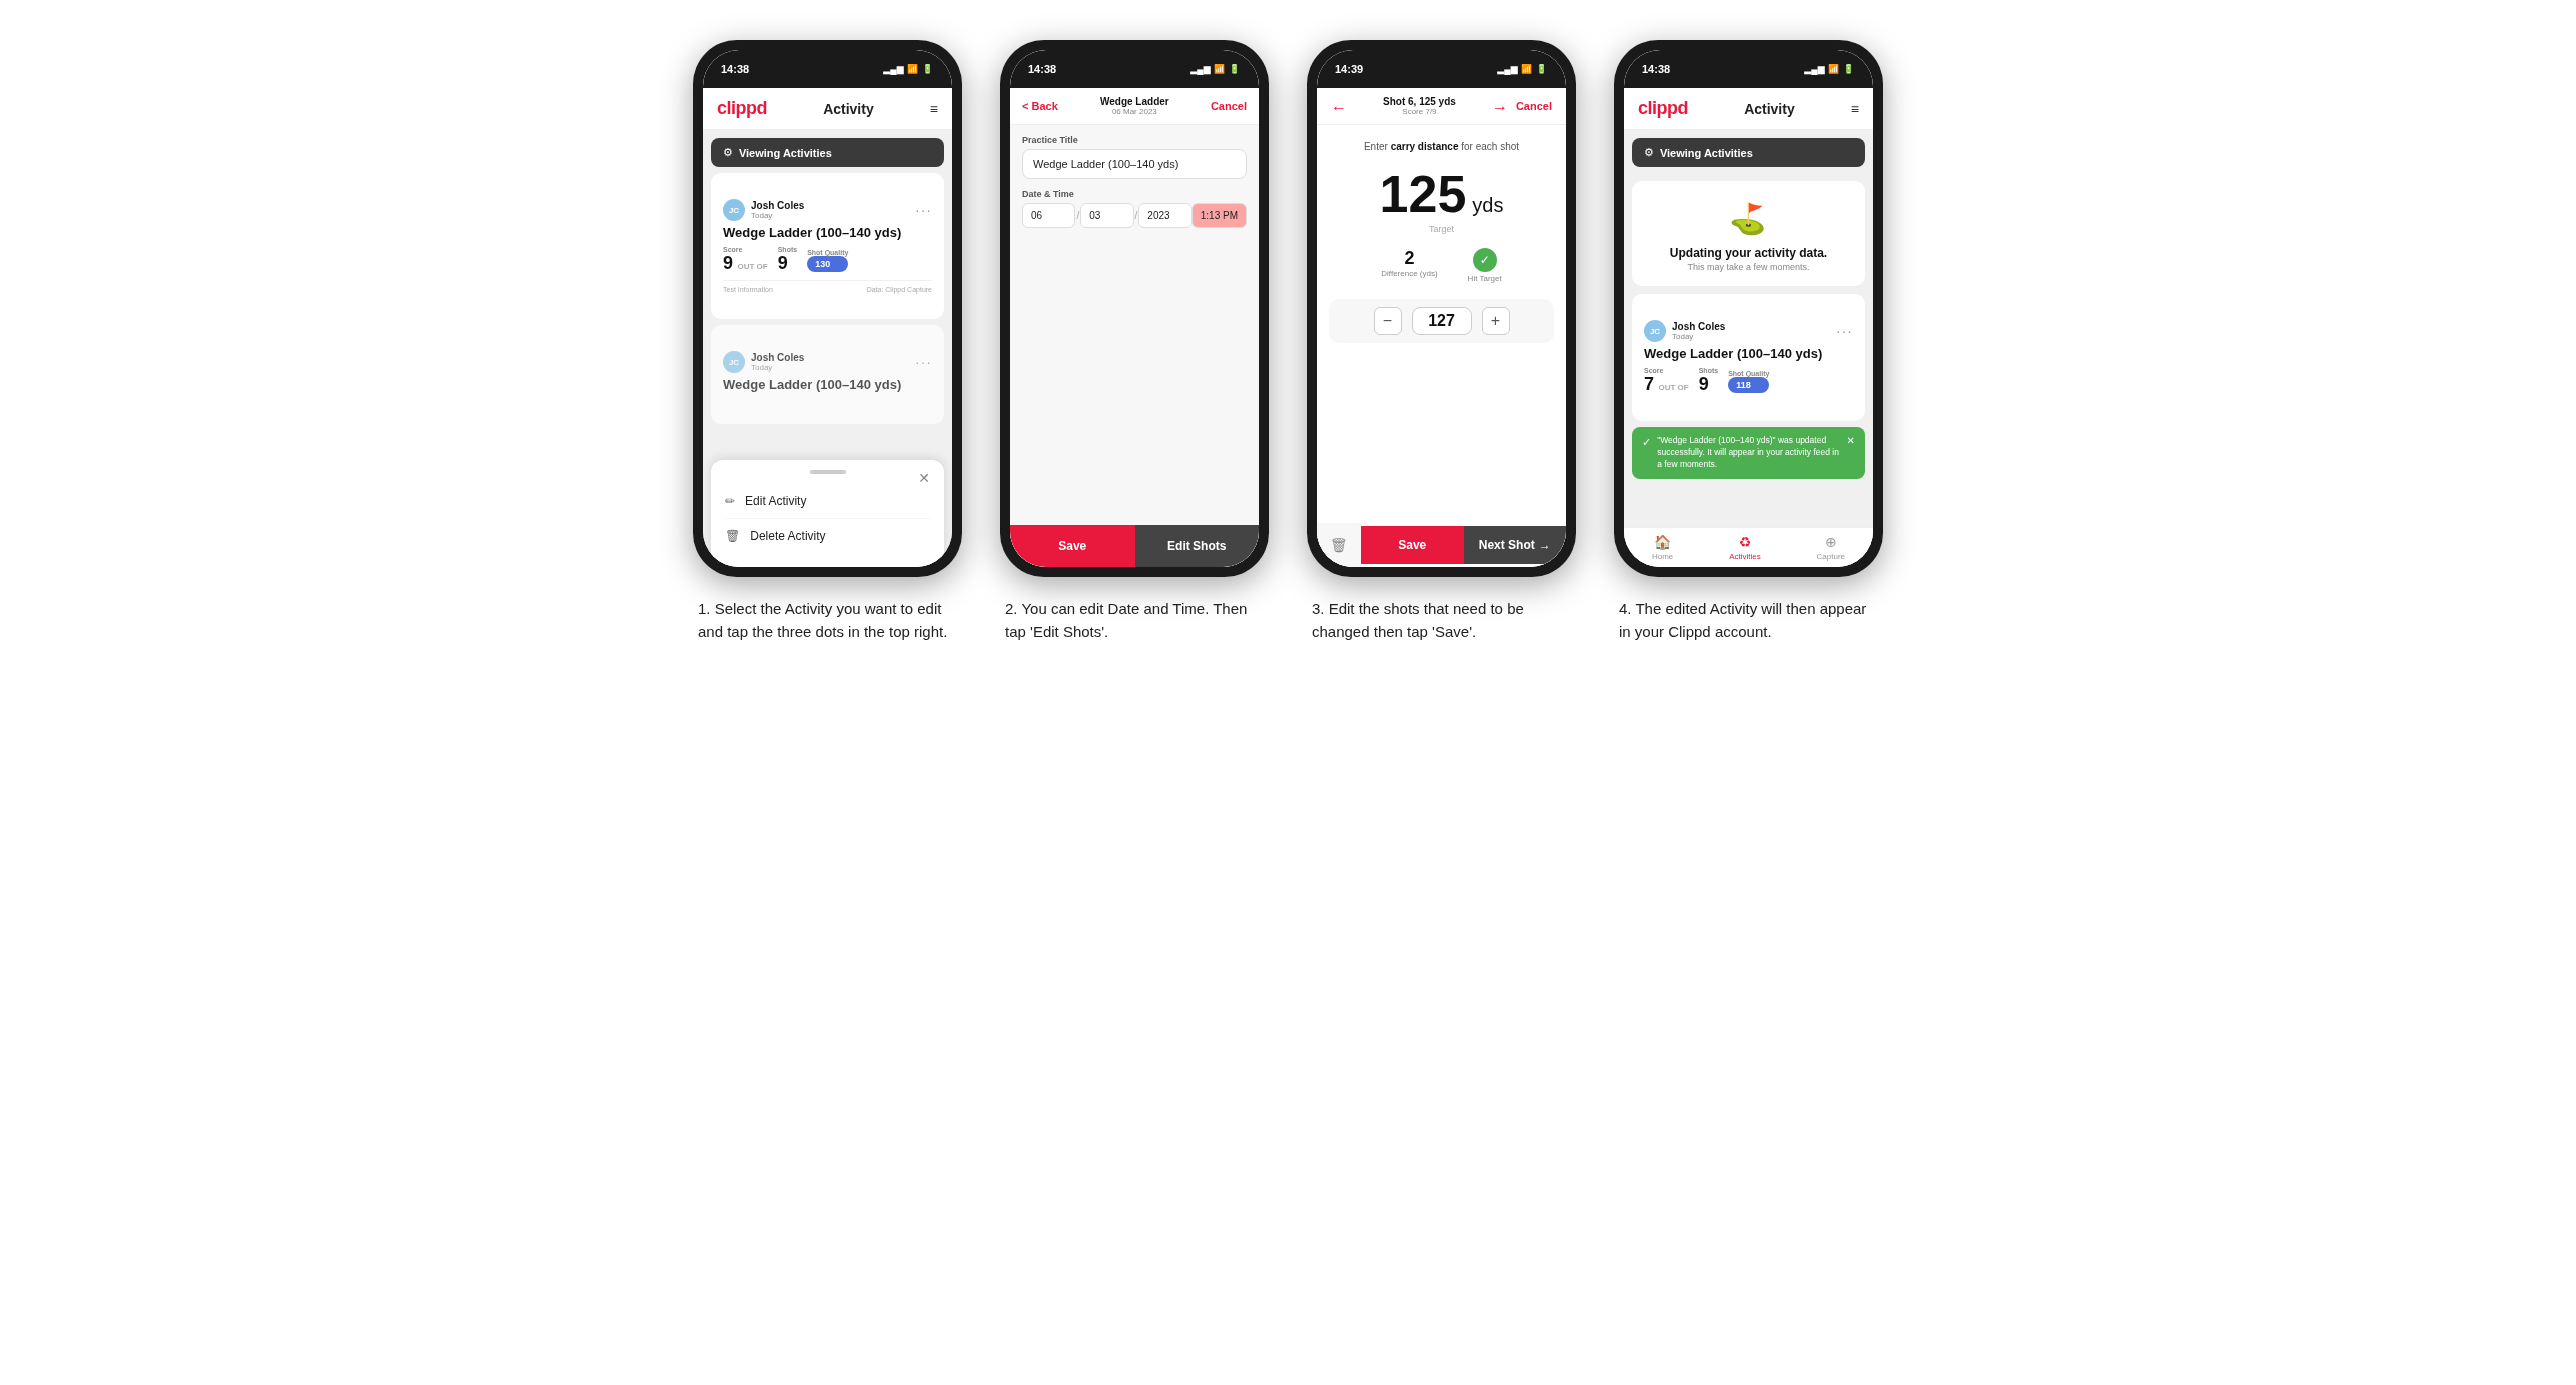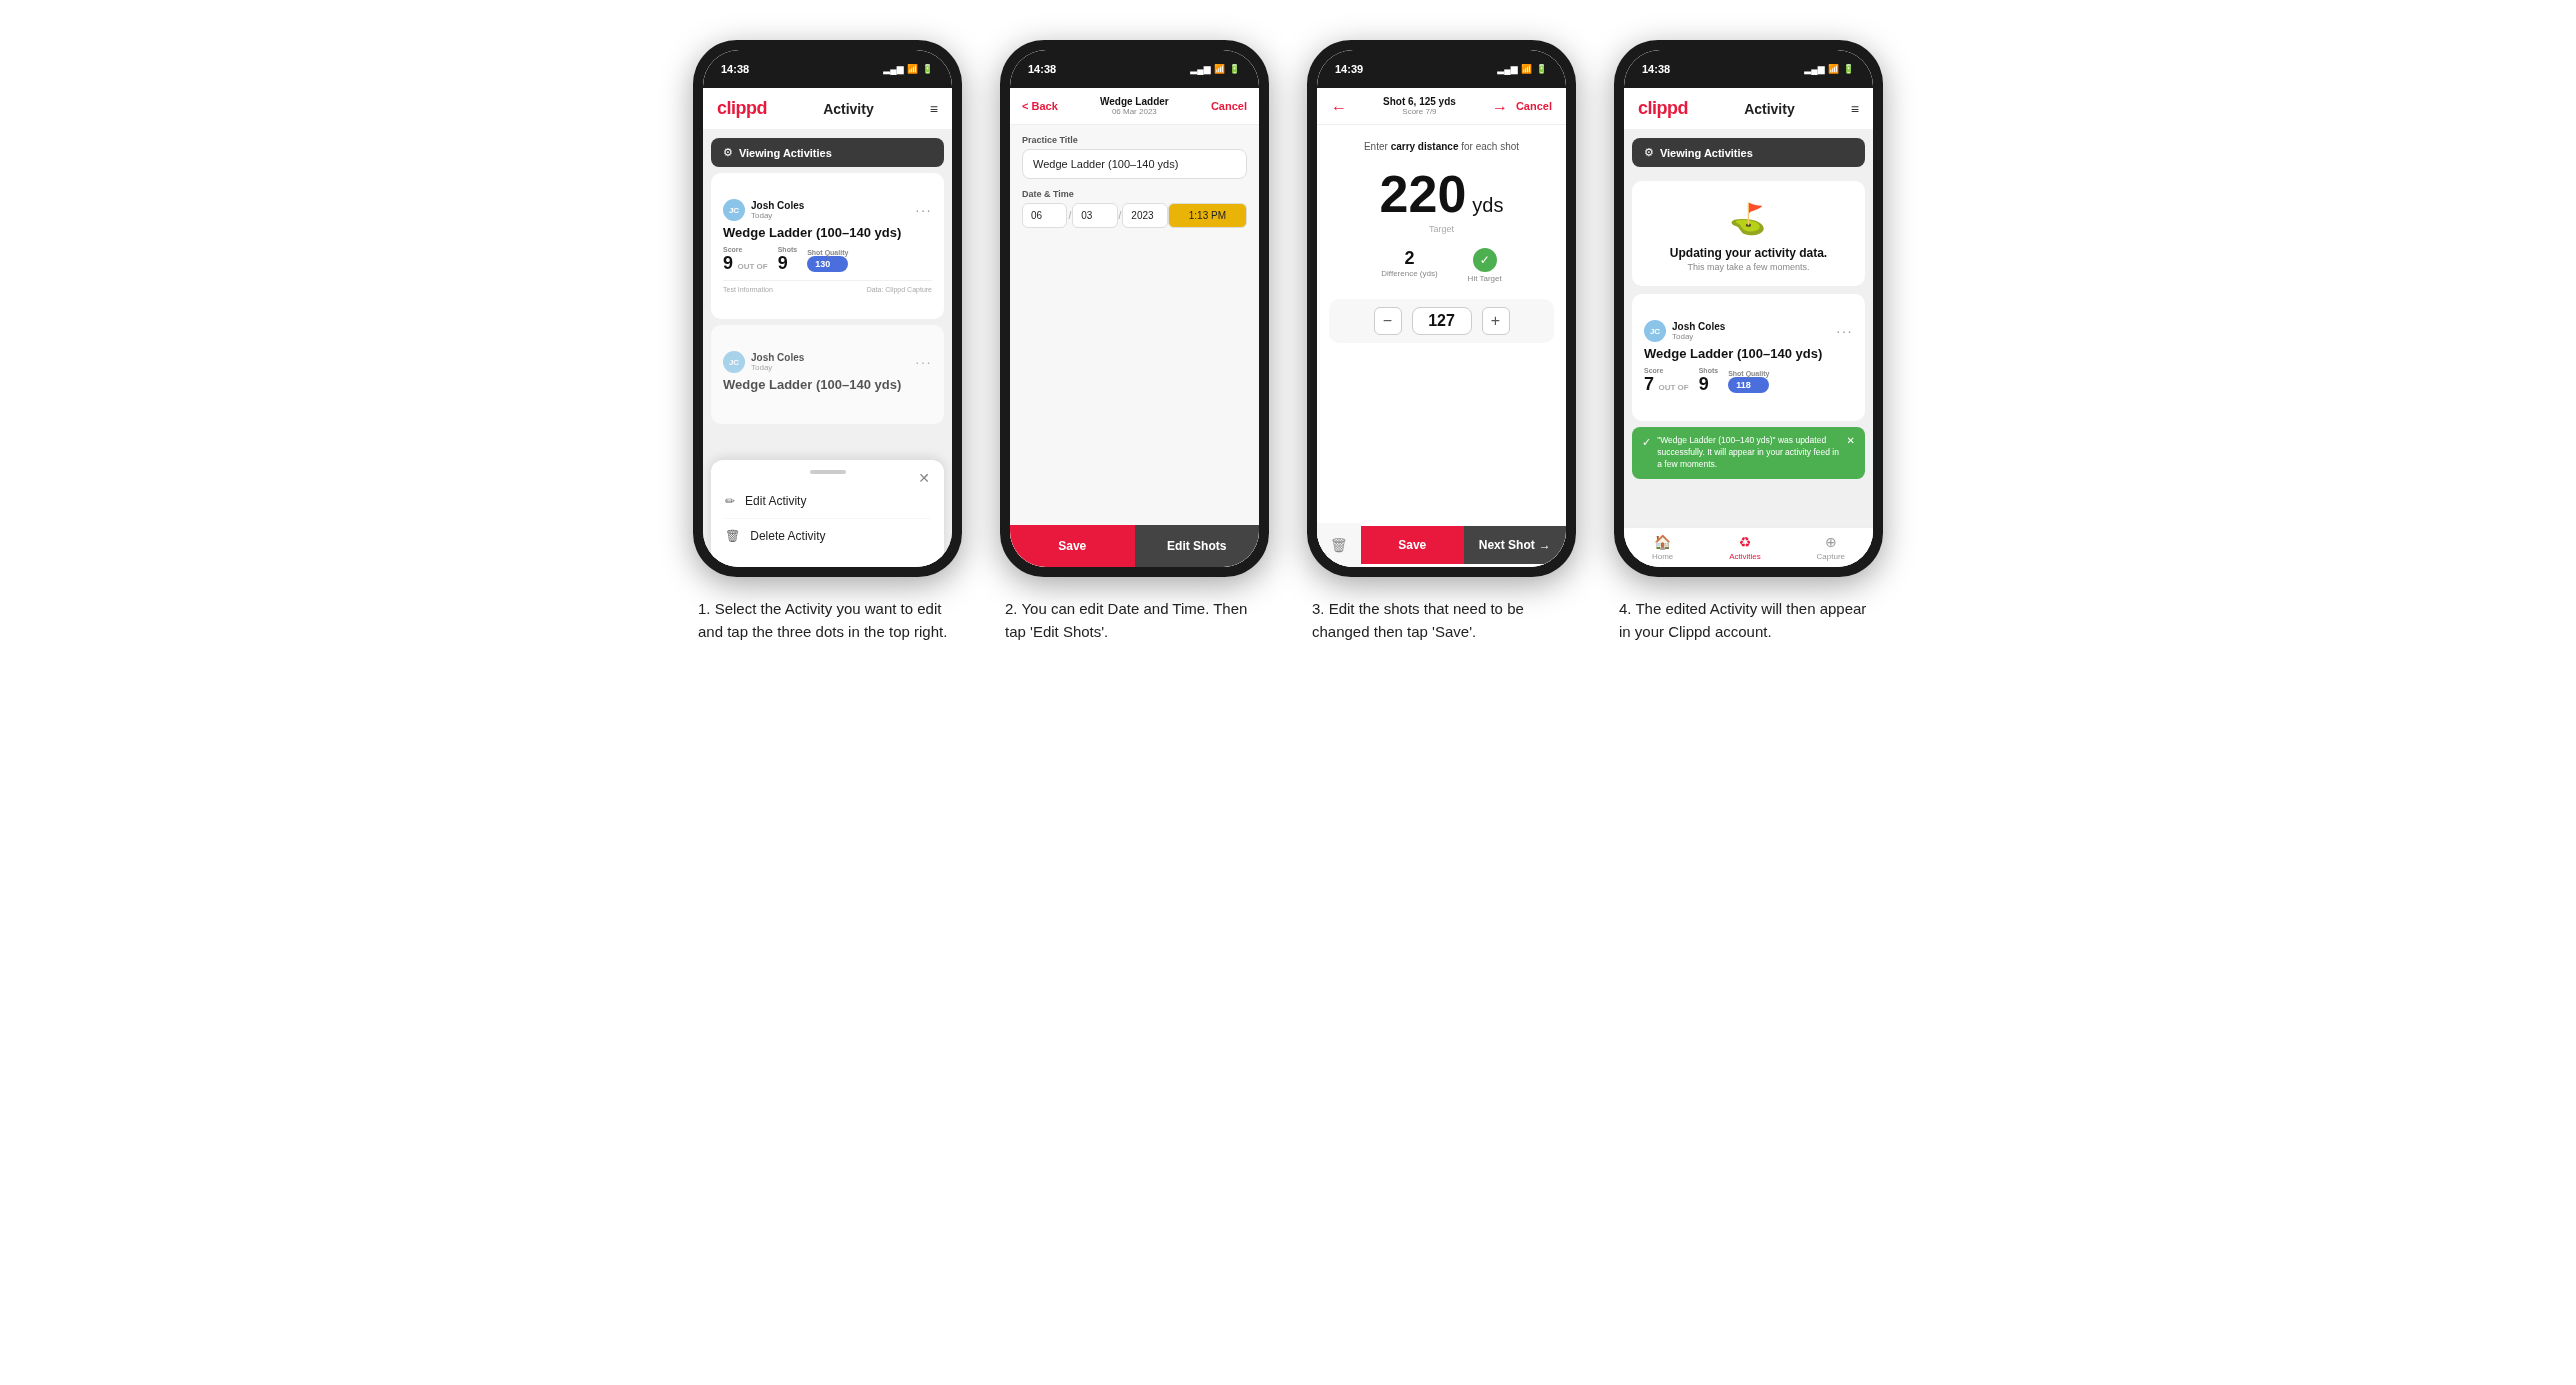--- a/index.html
+++ b/index.html
@@ -262,24 +262,24 @@
     .date-part {
       background: #fff;
       border: 1px solid #ddd;
       border-radius: 6px;
       padding: 6px 8px;
       font-size: 10px;
       color: #222;
       flex: 1;
     }
     .time-part {
-      background: #eab308;
+      background: #fca5a5;
       border: 1px solid #ddd;
       border-radius: 6px;
-      padding: 6px 20px;
+      padding: 6px 8px;
       font-size: 10px;
       color: #222;
     }
     .bottom-buttons {
       display: flex;
       gap: 0;
       position: absolute;
       bottom: 0;
       left: 0;
       right: 0;
@@ -661,21 +661,21 @@
             <div style="display:flex;align-items:center;gap:8px;">
               <span class="shot-arrow">→</span>
               <span class="nav-cancel">Cancel</span>
             </div>
           </div>
           <div class="shot-screen">
             <div class="shot-instruction">
               Enter <b>carry distance</b> for each shot
             </div>
             <div style="display:flex;align-items:baseline;gap:6px;">
-              <span class="shot-distance">220</span>
+              <span class="shot-distance">125</span>
               <span class="shot-unit">yds</span>
             </div>
             <div class="shot-target-label">Target</div>
             <div class="shot-stats-row">
               <div class="shot-stat">
                 <div class="shot-stat-val">2</div>
                 <div class="shot-stat-label">Difference (yds)</div>
               </div>
               <div class="shot-stat">
                 <div class="hit-target-icon">✓</div>

